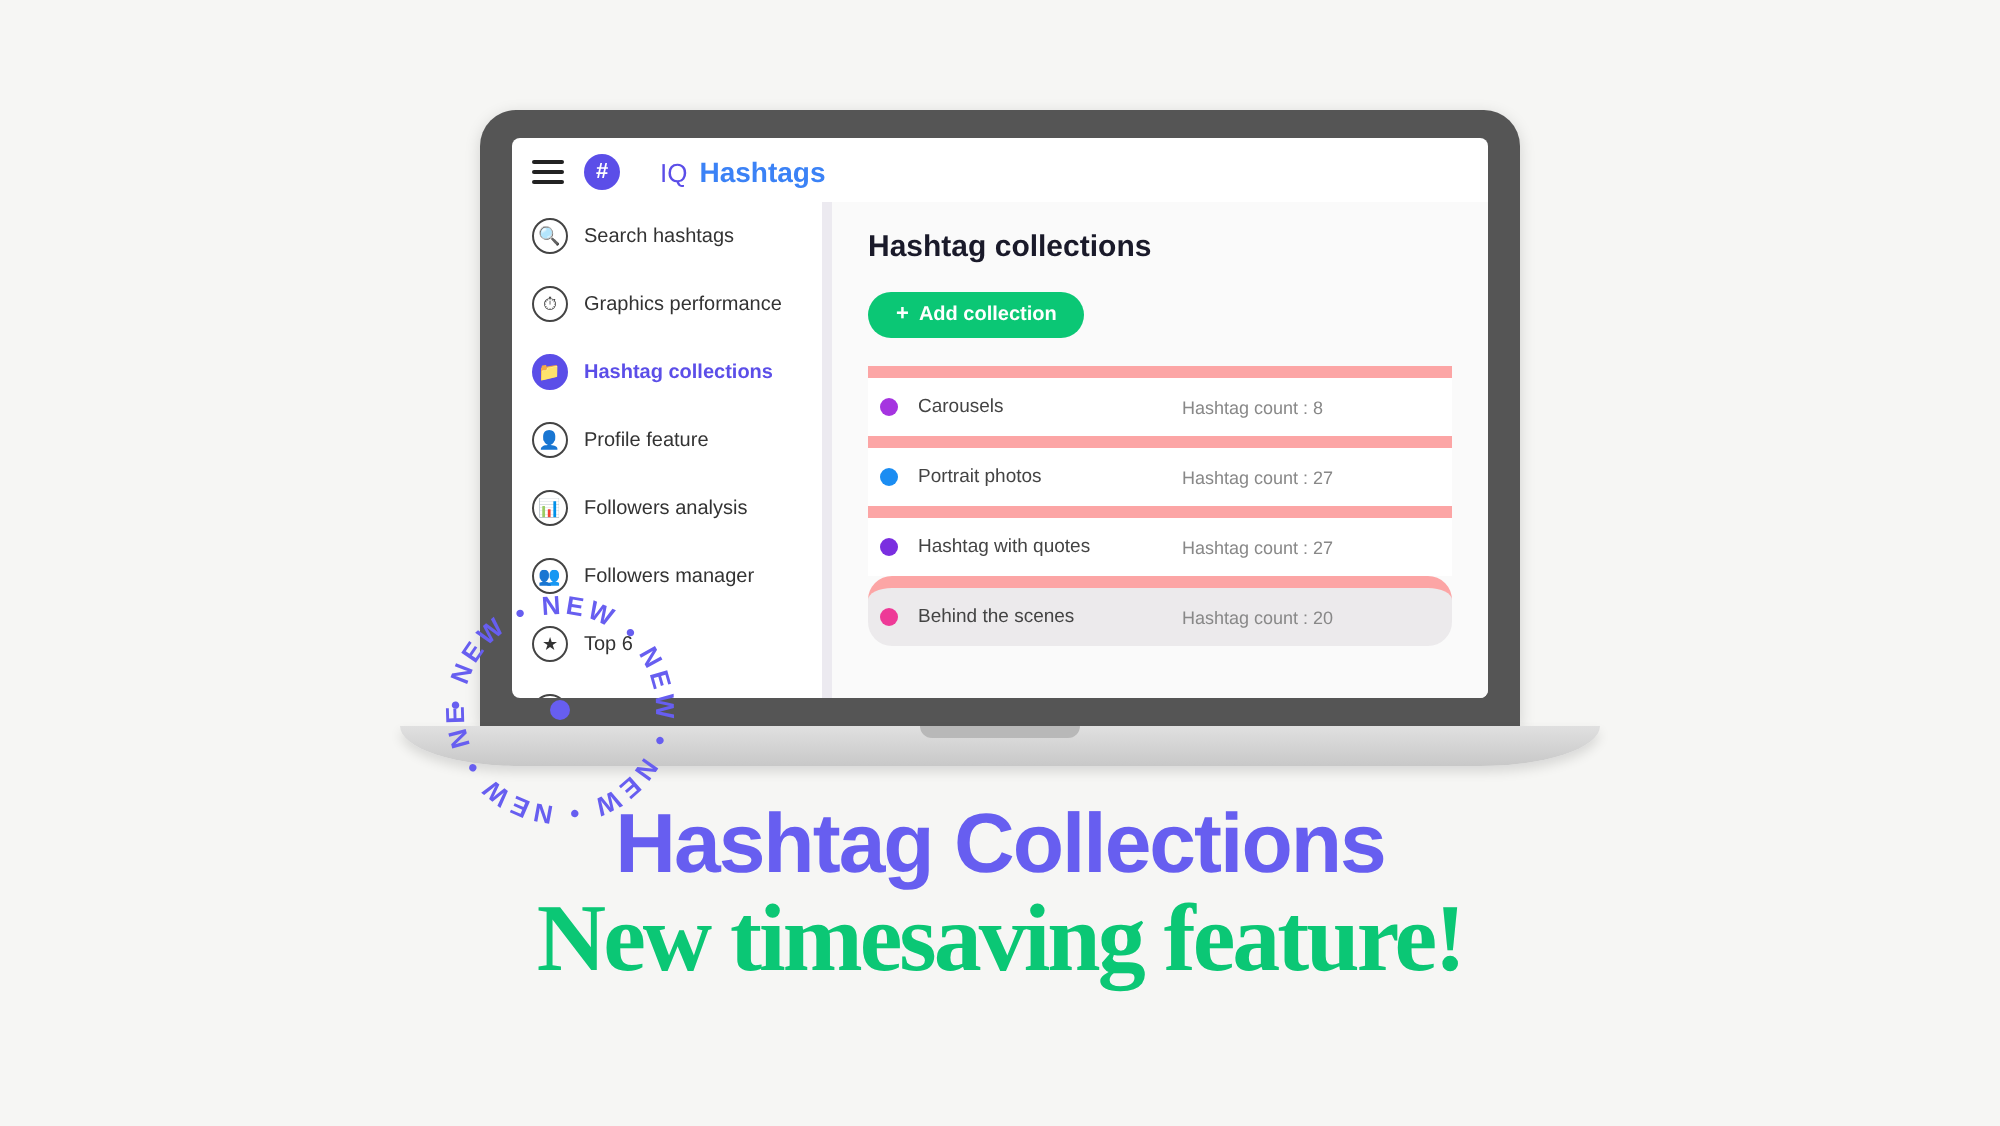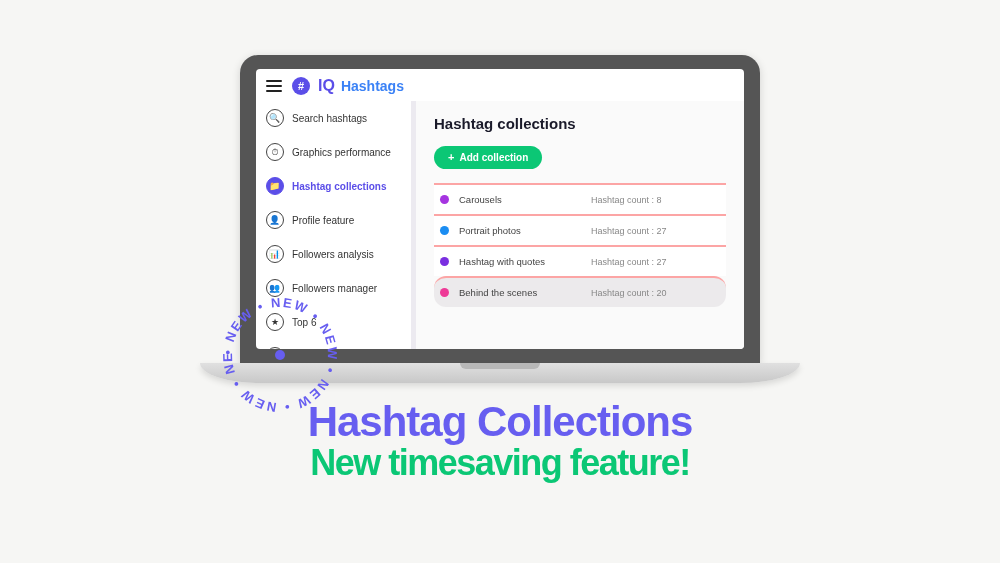--- a/index.html
+++ b/index.html
@@ -83,23 +83,23 @@
     border-radius: 50%;
     display: flex;
     align-items: center;
     justify-content: center;
     color: #fff;
     font-size: 11px;
     font-weight: bold;
   }
   .logo-iq {
     color: #5b4ee8;
-    font-weight: 700;
-    font-size: 16px;
-    margin-left: 2px;
+    font-weight: 400;
+    font-size: 13px;
+    margin-left: 14px;
   }
   .logo-hashtags {
     color: #3b82f6;
     font-weight: 700;
     font-size: 14px;
   }
   .sidebar {
     width: 155px;
     border-right: 0;
     padding: 0;
@@ -169,21 +169,21 @@
     font-size: 11px;
     line-height: 1;
   }
   .collection-row {
     display: flex;
     align-items: center;
     gap: 10px;
     padding: 9px 6px;
     font-size: 9.5px;
     color: #555;
-    border-top: 2px solid #fca5a5;
+    border-top: 6px solid #fca5a5;
     background: #fff;
   }
   .collection-row.highlight {
     background: #eceaec;
     border-radius: 12px;
   }
   .dot {
     width: 9px;
     height: 9px;
     border-radius: 50%;
@@ -207,23 +207,24 @@
     text-align: center;
     font-weight: 900;
   }
   .headline-1 {
     color: #675ef0;
     font-size: 42px;
     letter-spacing: -1px;
   }
   .headline-2 {
     color: #0bc775;
-    font-size: 36px;
+    font-size: 48px;
     letter-spacing: -1.5px;
     margin-top: -4px;
+    font-family: Liberation Serif, serif;
   }
 </style>
 </head>
 <body>
 
 <div class="laptop">
   <div class="laptop-screen-bezel">
     <div class="laptop-screen">
 
       <div class="topbar">

